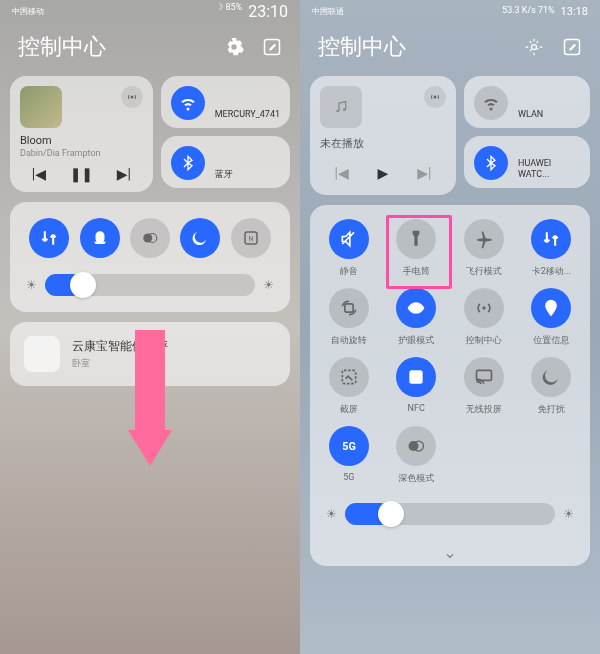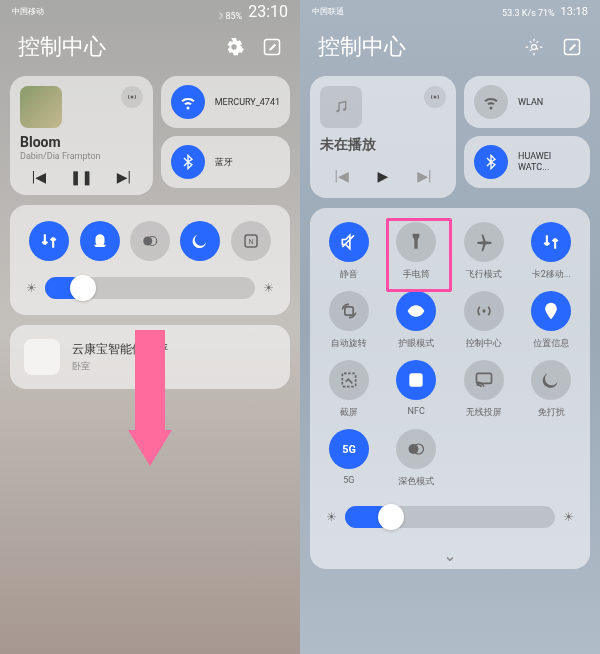--- a/index.html
+++ b/index.html
@@ -2,38 +2,38 @@
 <html><head>
 <meta charset="utf-8">
 <style>
 *{box-sizing:border-box;margin:0;padding:0;font-family:-apple-system,BlinkMacSystemFont,"Segoe UI",Roboto,sans-serif}
 body{background:#e8e8e8;width:600px;height:654px;overflow:hidden;position:relative}
 .phones{display:flex;width:600px;height:654px}
 .phone{width:300px;height:654px;position:relative;overflow:hidden}
 .phone-l{background:linear-gradient(180deg,#a8a8a6 0%,#c4c0bc 50%,#a69890 100%)}
 .phone-r{background:linear-gradient(180deg,#a8b4c0 0%,#9aa8b6 50%,#b0bcC8 100%)}
 .status{display:flex;justify-content:space-between;align-items:center;padding:4px 12px;font-size:8px;color:#fff;height:22px}
-.status .left,.status .right{display:flex;align-items:flex-end;gap:2px}
+.status .left,.status .right{display:flex;align-items:flex-start;gap:2px}
 .status .right span{font-size:9px}
 .title-row{display:flex;justify-content:space-between;align-items:center;padding:10px 18px 14px}
 .title-row .title{font-size:22px;color:#fff;font-weight:400}
 .title-icons{display:flex;gap:18px}
 .icon-btn{width:20px;height:20px;display:flex;align-items:center;justify-content:center}
 .card{background:rgba(255,255,255,0.55);border-radius:16px;margin:0 10px}
 .top-grid{display:flex;gap:8px;margin:0 10px}
 .music-card{flex:1;background:rgba(255,255,255,0.55);border-radius:16px;padding:10px;position:relative}
 .music-art{width:42px;height:42px;border-radius:8px;background:linear-gradient(135deg,#8a9a6a,#c4b890);margin-bottom:6px}
 .music-art-empty{width:42px;height:42px;border-radius:8px;background:rgba(0,0,0,0.1);display:flex;align-items:center;justify-content:center}
 .music-device{position:absolute;top:10px;right:10px;width:22px;height:22px;border-radius:50%;background:rgba(0,0,0,0.08);display:flex;align-items:center;justify-content:center}
-.music-title{font-size:14px;color:#333;font-weight:700}
+.music-title{font-size:11px;color:#333;font-weight:400}
 .music-artist{font-size:9px;color:#888;margin-top:1px}
 .music-ctrls{display:flex;justify-content:space-around;margin-top:8px}
 .music-ctrls div{font-size:14px;color:#333}
 .conn-col{display:flex;flex-direction:column;gap:8px;flex:1}
-.conn-card{background:rgba(255,255,255,0.55);border-radius:16px;padding:8px 10px;display:flex;align-items:center;gap:10px;height:52px}
+.conn-card{background:rgba(255,255,255,0.55);border-radius:16px;padding:8px 10px;display:flex;align-items:flex-end;gap:10px;height:52px}
 .conn-icon{width:34px;height:34px;border-radius:50%;display:flex;align-items:center;justify-content:center;flex-shrink:0}
 .conn-icon.on{background:#2968ff}
 .conn-icon.off{background:rgba(0,0,0,0.12)}
 .conn-text{font-size:9px;color:#333;line-height:1.2}
 .toggle-card{margin-top:10px;padding:16px 14px}
 .toggle-row{display:flex;justify-content:space-around;margin-bottom:16px}
 .toggle-item{display:flex;flex-direction:column;align-items:center;gap:6px}
 .toggle-circle{width:40px;height:40px;border-radius:50%;display:flex;align-items:center;justify-content:center}
 .toggle-circle.on{background:#2968ff}
 .toggle-circle.off{background:rgba(0,0,0,0.12)}

